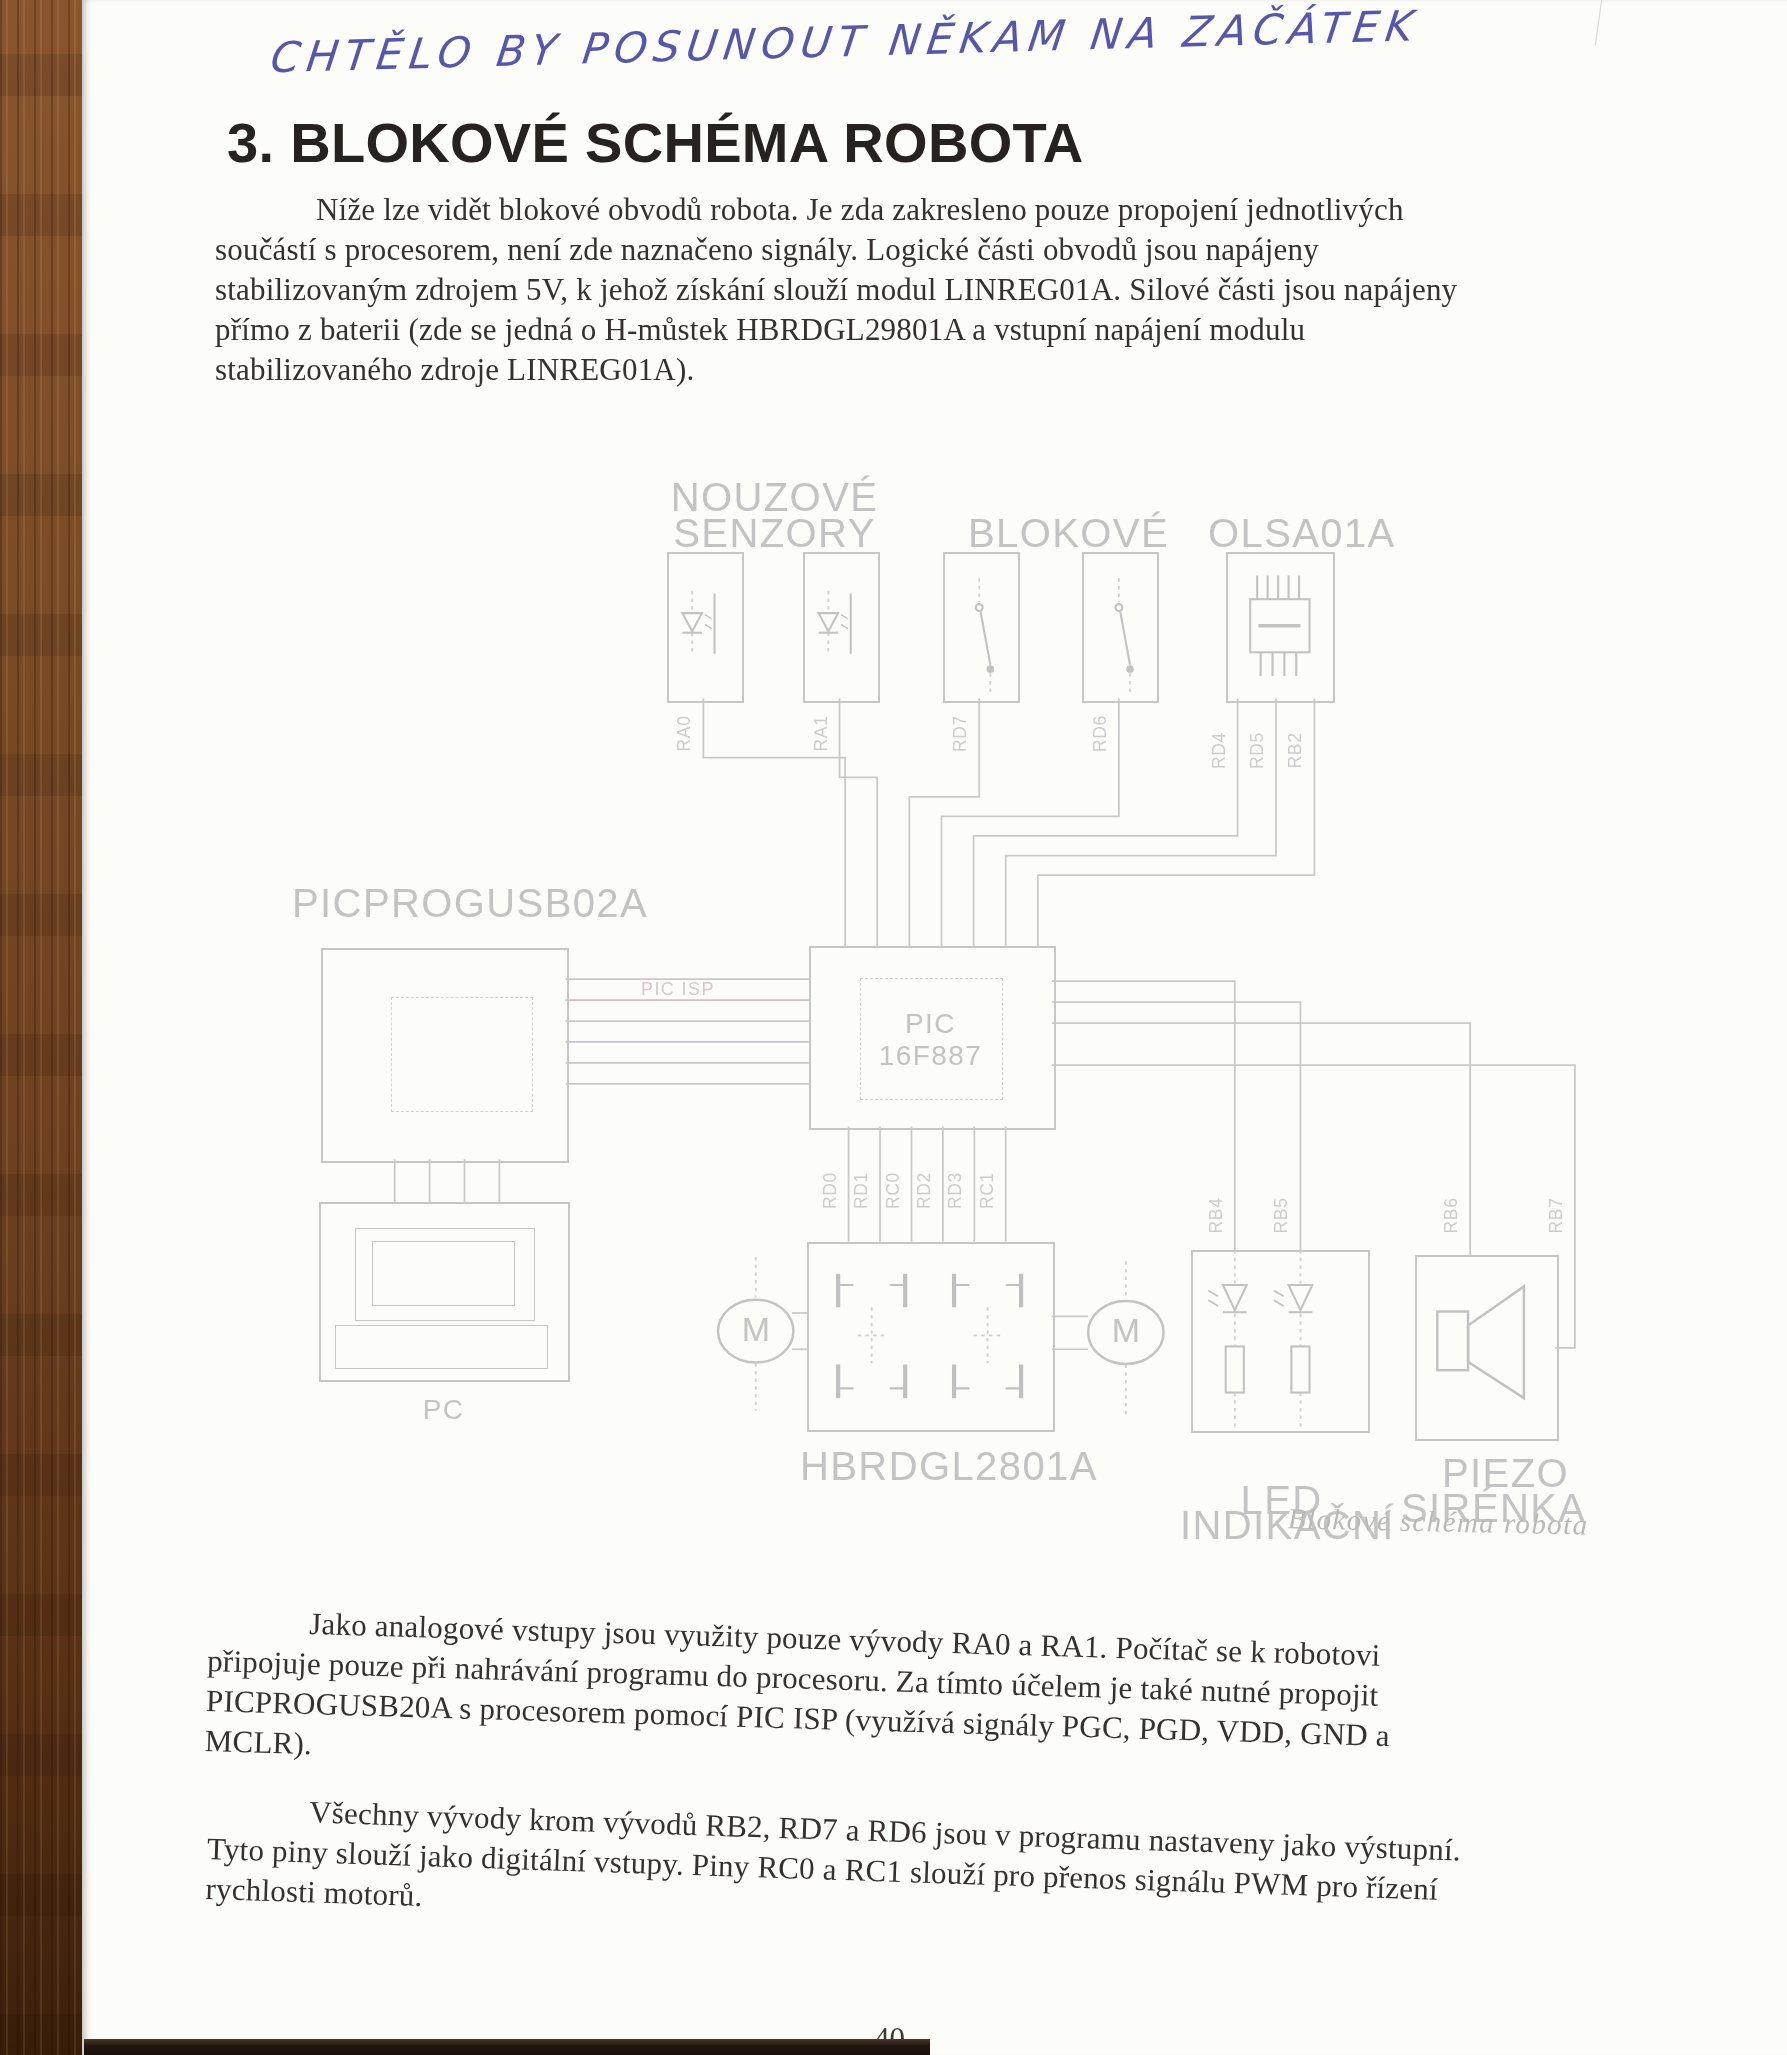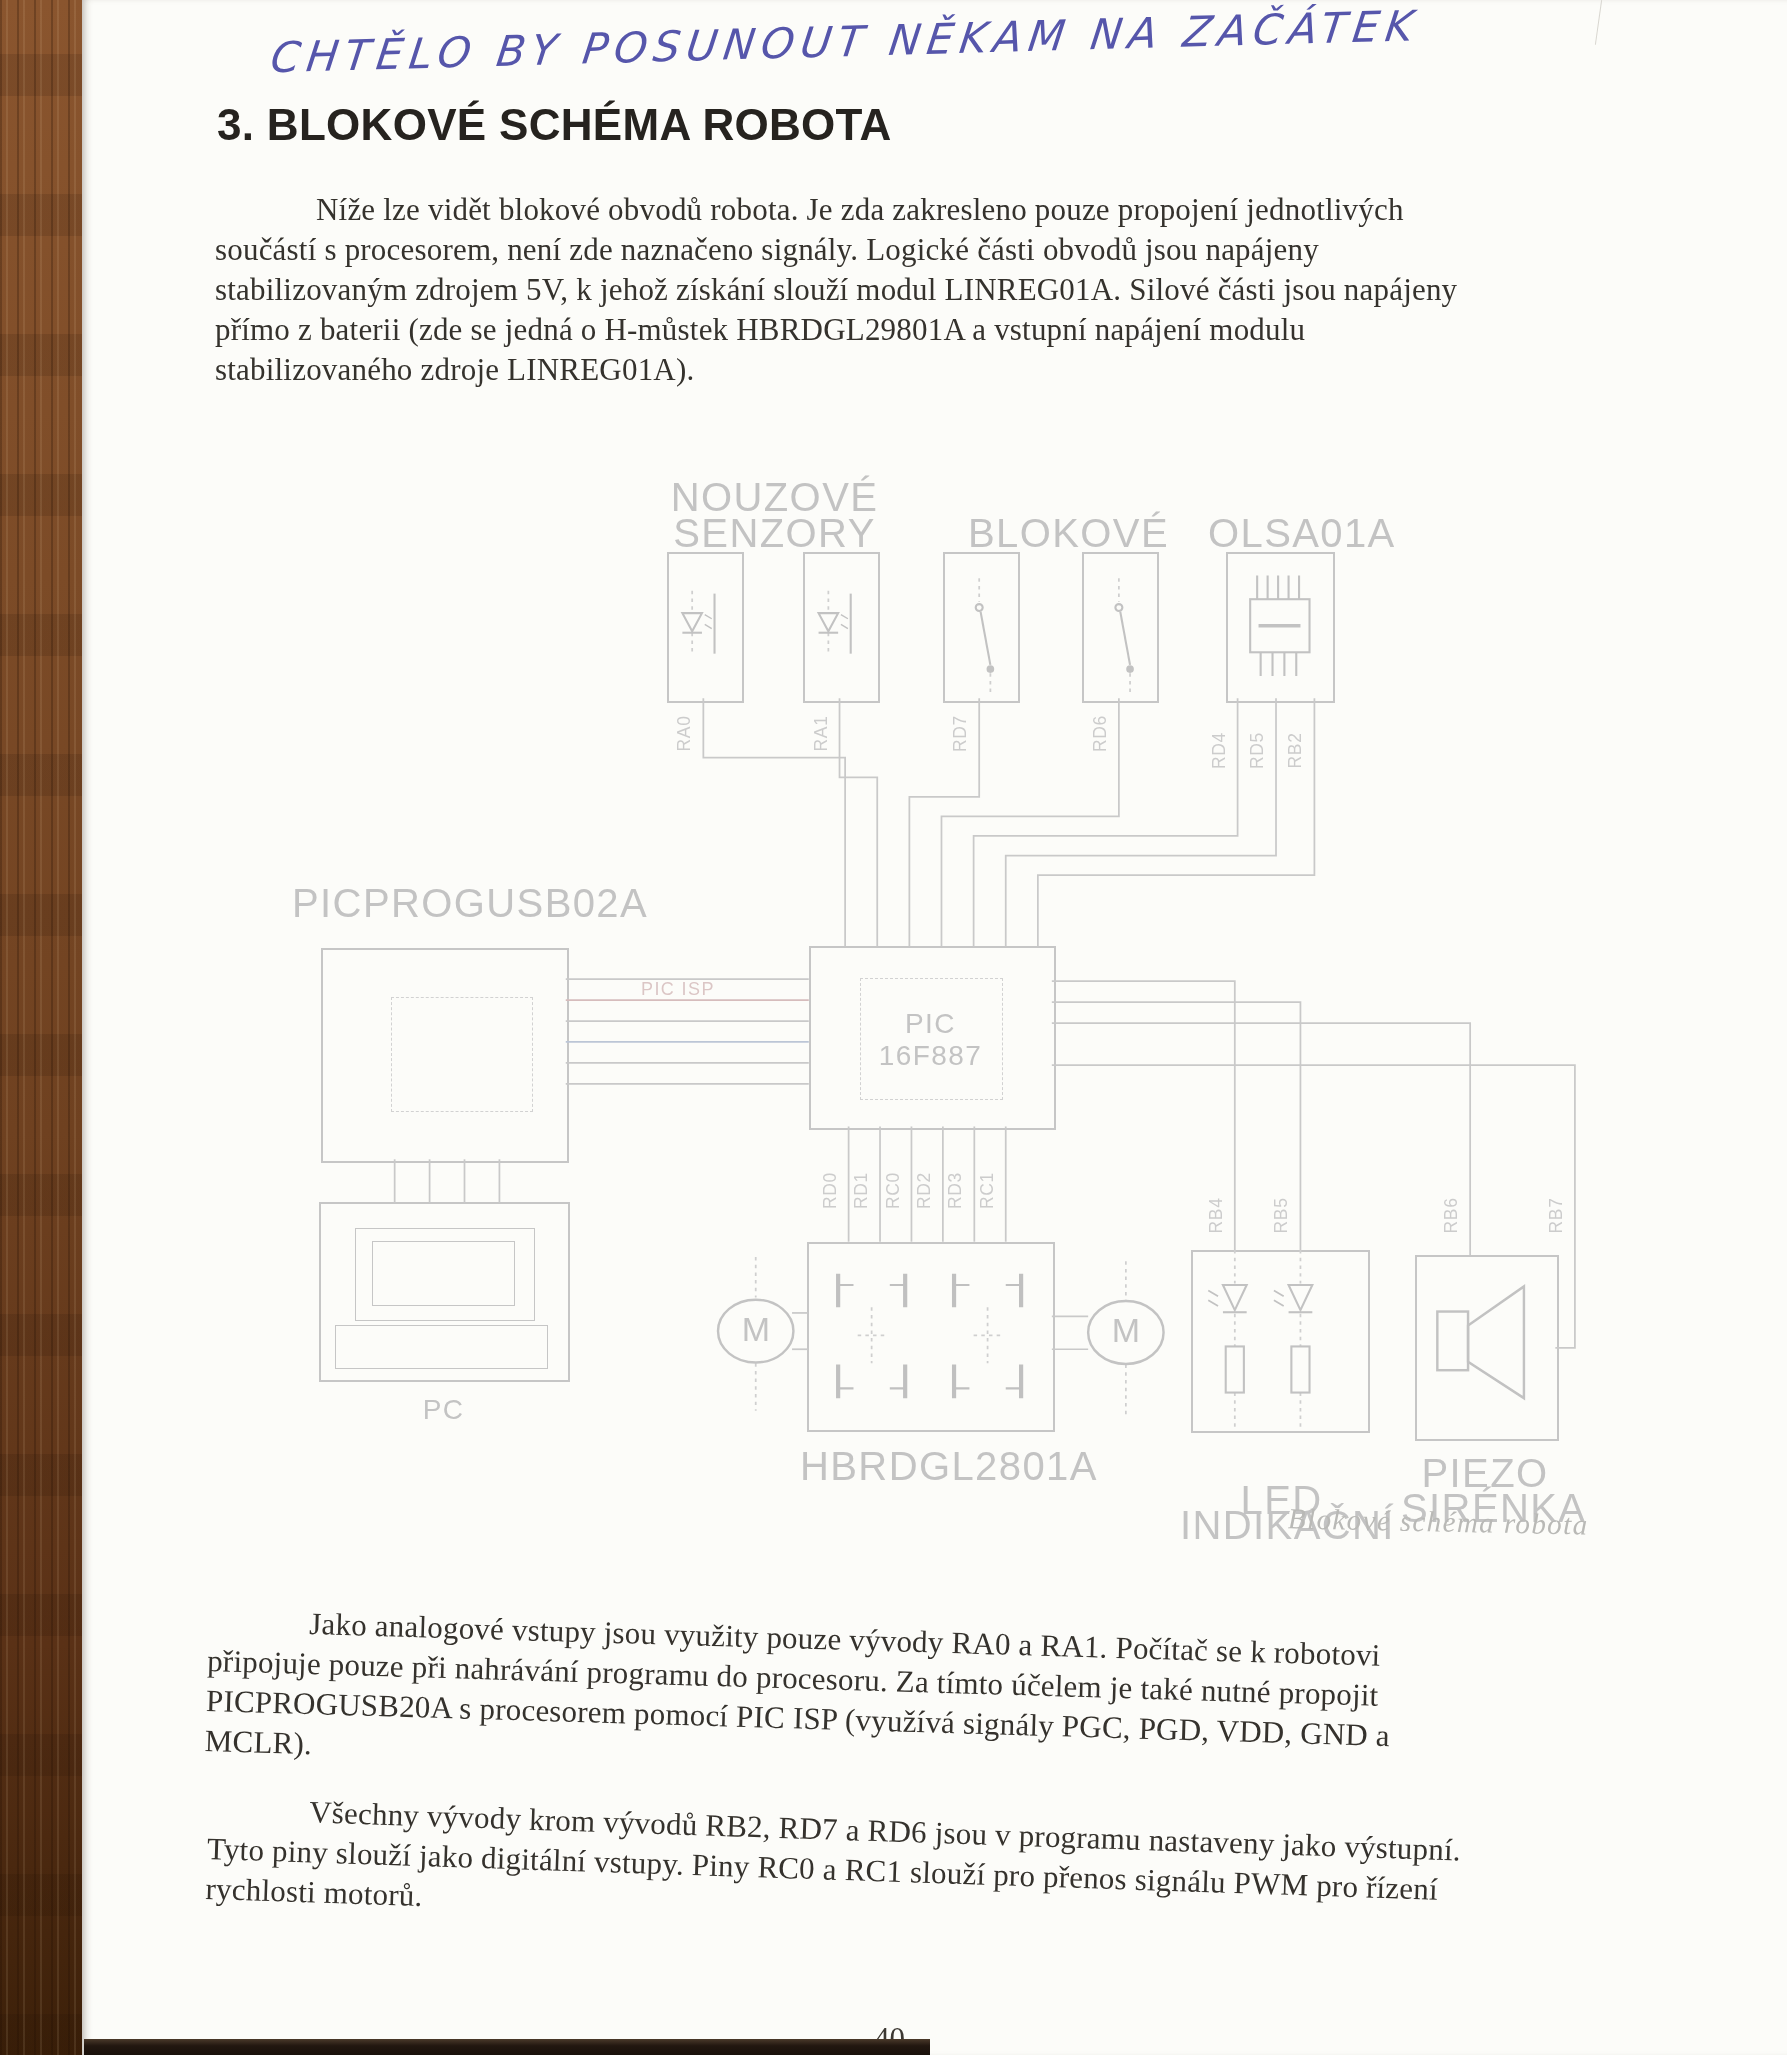--- a/index.html
+++ b/index.html
@@ -34,22 +34,22 @@
     position:absolute;left:271px;top:18px;width:1089px;
     font-family:"DejaVu Sans",sans-serif;
     font-style:italic;font-size:42px;letter-spacing:6.3px;
     color:#5656ab;
     transform:rotate(-1.6deg) skewX(-9deg);
     white-space:nowrap;
   }
   .heading{
     position:absolute;left:215px;top:98px;
     font-family:"Liberation Sans",sans-serif;
-    font-weight:bold;font-size:44px;letter-spacing:0.3px;
-    color:#26231f;white-space:nowrap;margin:2px;
+    font-weight:bold;font-size:56px;letter-spacing:0.3px;
+    color:#26231f;white-space:nowrap;margin:12px;
   }
   .para{
     position:absolute;
     font-family:"Liberation Serif",serif;
     font-size:31px;line-height:40px;letter-spacing:0.2px;
     color:#35322d;white-space:nowrap;
   }
   .para .indent{padding-left:101px;}
   .p2{transform:rotate(1.7deg);transform-origin:left top;}
   .p3{transform:rotate(1.9deg);transform-origin:left top;}
@@ -258,21 +258,21 @@
 <div class="dlabel" style="left:663px;top:511px;width:223px;">SENZORY</div>
 <div class="dlabel" style="left:957px;top:511px;width:223px;">BLOKOVÉ</div>
 <div class="dlabel" style="left:1208px;top:511px;width:168px;">OLSA01A</div>
 <div class="dlabel" style="left:292px;top:881px;width:321px;text-align:left;">PICPROGUSB02A</div>
 <div class="dlabel small" style="left:860px;top:1008px;width:141px;">PIC</div>
 <div class="dlabel small" style="left:860px;top:1040px;width:141px;">16F887</div>
 <div class="dlabel small" style="left:391px;top:1394px;width:105px;">PC</div>
 <div class="dlabel" style="left:800px;top:1444px;width:265px;">HBRDGL2801A</div>
 <div class="dlabel" style="left:1180px;top:1503px;width:203px;">INDIKAČNÍ</div>
 <div class="dlabel" style="left:1180px;top:1478px;width:203px;">LED</div>
-<div class="dlabel" style="left:1401px;top:1451px;width:168px;">PIEZO</div>
+<div class="dlabel" style="left:1401px;top:1451px;width:168px;text-align:right;">PIEZO</div>
 <div class="dlabel" style="left:1401px;top:1486px;width:168px;">SIRÉNKA</div>
 <div class="motor-m" style="left:735px;top:1310px;">M</div>
 <div class="motor-m" style="left:1105px;top:1311px;">M</div>
 <div class="isp-label">PIC ISP</div>
 
 <div class="pin" style="left:656px;top:723px;">RA0</div>
 <div class="pin" style="left:793px;top:723px;">RA1</div>
 <div class="pin" style="left:932px;top:723px;">RD7</div>
 <div class="pin" style="left:1072px;top:723px;">RD6</div>
 <div class="pin" style="left:1191px;top:740px;">RD4</div>

